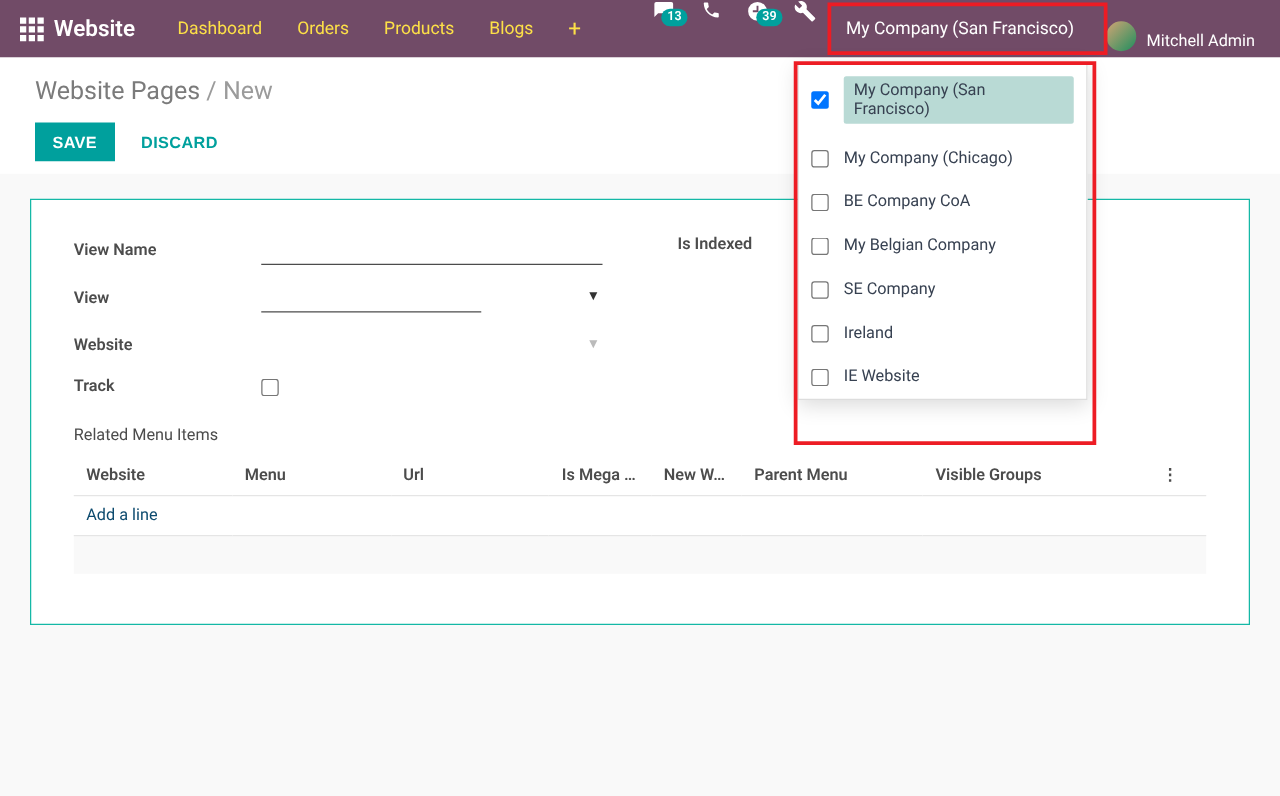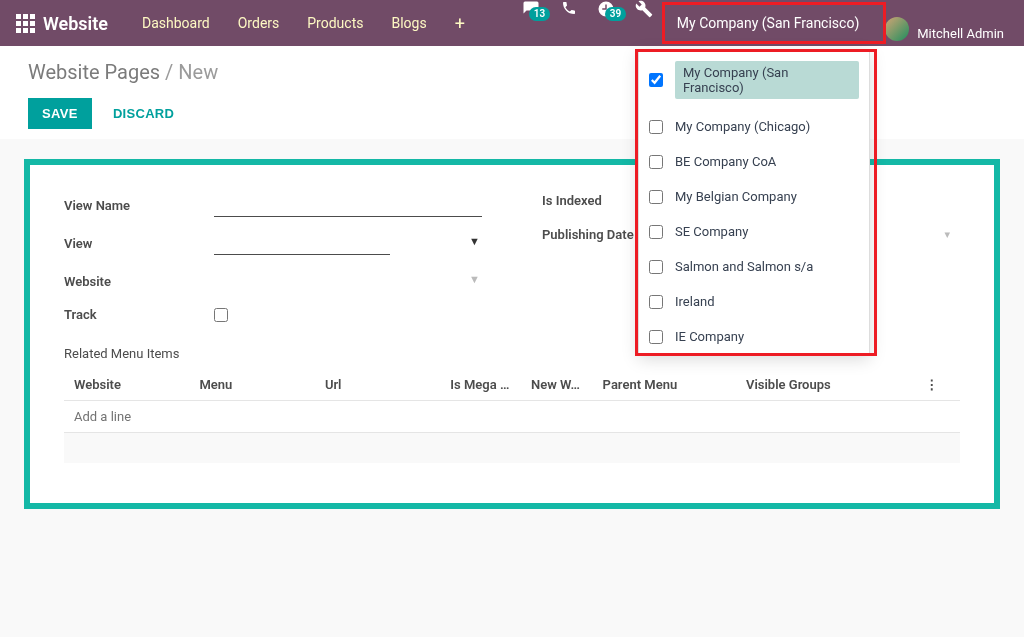--- a/index.html
+++ b/index.html
@@ -3,58 +3,58 @@
 <meta charset="utf-8">
 <style>
 * { box-sizing: border-box; margin: 0; padding: 0; }
 body { font-family: -apple-system, BlinkMacSystemFont, "Segoe UI", Roboto, sans-serif; font-size: 13px; color: #4c4c4c; background: #f9f9f9; width: 1024px; height: 637px; overflow: hidden; position: relative; }
 
 
 .topnav { background: #714b67; height: 46px; display: flex; align-items: center; color: #fff; padding: 0 8px; }
 .apps-icon { display: grid; grid-template-columns: repeat(3, 5px); grid-template-rows: repeat(3, 5px); gap: 2px; margin: 0 8px; cursor: pointer; }
 .apps-icon span { background: #fff; width: 5px; height: 5px; }
 .brand { font-weight: 600; font-size: 18px; margin-right: 20px; }
-.navitem { padding: 0 14px; height: 34px; display: flex; align-items: center; color: #fef9c3; cursor: pointer; font-size: 14px; }
+.navitem { padding: 0 14px; height: 34px; display: flex; align-items: center; color: #fde047; cursor: pointer; font-size: 14px; }
 .nav-plus { font-size: 18px; }
 .spacer { flex: 1; }
 .iconwrap { position: relative; padding: 0 10px; height: 46px; display: flex; cursor: pointer; color: #fff; }
 .badge { position: absolute; top: 7px; left: 18px; background: #00a09d; color: #fff; border-radius: 9px; font-size: 10px; padding: 0 5px; line-height: 14px; font-weight: 600; }
 .company-current { padding: 0 14px; height: 46px; display: flex; align-items: center; cursor: pointer; font-size: 14px; position: relative; }
 .user { display: flex; align-items: flex-end; gap: 8px; padding: 0 12px; cursor: pointer; margin-top: 12px; }
 .avatar { width: 24px; height: 24px; border-radius: 50%; background: linear-gradient(135deg, #d4a574, #1e8e5e); }
 .highlight-box { position: absolute; border: 3px solid #ed1c24; z-index: 100; pointer-events: none; }
 
 
 .subhead { padding: 14px 28px 10px; background: #fff; }
 .breadcrumb { font-size: 20px; color: #9b9b9b; margin-bottom: 14px; }
 .breadcrumb .b-main { color: #7b7b7b; }
 .btn-save { background: #00a09d; color: #fff; border: none; padding: 8px 14px; font-size: 13px; font-weight: 600; cursor: pointer; letter-spacing: .3px; }
 .btn-discard { background: transparent; border: none; color: #00a09d; padding: 8px 14px; font-size: 13px; font-weight: 600; cursor: pointer; letter-spacing: .3px; margin-left: 4px; }
 
 
 .sheet-wrap { padding: 20px 24px; }
-.sheet { background: #fff; border: 6px solid #14b8a6; padding: 28px 34px 40px; }
+.sheet { background: #fff; border: 1px solid #14b8a6; padding: 28px 34px 40px; }
 .form-grid { display: grid; grid-template-columns: 1fr 1fr; gap: 0 60px; }
 .col { }
 .row { display: flex; align-items: center; margin-bottom: 14px; }
 .lbl { width: 150px; font-weight: 600; color: #4c4c4c; font-size: 13px; }
 .inp-line { flex: 1; border: none; border-bottom: 1px solid #4c4c4c; height: 24px; font-size: 13px; outline: none; background: transparent; }
 .inp-wrap { flex: 1; position: relative; }
 .caret { position: absolute; right: 2px; top: 4px; font-size: 11px; color: #333; pointer-events: none; }
 .inp-pub { flex: 1; border: none; border-bottom: 1px solid transparent; height: 24px; position: relative; }
 .pub-caret { position: absolute; right: 10px; top: 6px; color: #bbb; font-size: 11px; }
 .cb { width: 14px; height: 14px; }
 
 .section-title { font-weight: 400; margin: 10px 0 8px; }
 
 
 .tbl { width: 100%; border-collapse: collapse; font-size: 13px; }
 .tbl th { text-align: left; font-weight: 600; padding: 8px 10px; border-bottom: 1px solid #e5e5e5; color: #4c4c4c; white-space: nowrap; overflow: hidden; text-overflow: ellipsis; }
 .tbl td { padding: 8px 10px; }
-.addline { color: #737373; cursor: pointer; }
+.addline { color: #0c4a6e; cursor: pointer; }
 .kebab { text-align: right; padding-right: 6px; width: 20px; color: #4c4c4c; cursor: pointer; }
 .blankrow { background: #f9f9f9; height: 30px; }
 .blankrow td { }
 .tbl tr.addrow td { border-bottom: 1px solid #e5e5e5; }
 
 
 .dropdown { position: absolute; background: #fff; border: 1px solid #ddd; box-shadow: 0 4px 16px rgba(0,0,0,.15); width: 232px; z-index: 50; }
 .dd-item { display: flex; align-items: center; padding: 10px 10px; cursor: pointer; gap: 12px; }
 .dd-item.selected .dd-label { background: #b9dad5; padding: 4px 8px; border-radius: 2px; }
 .dd-check { width: 14px; height: 14px; flex-shrink: 0; }
@@ -152,26 +152,20 @@
         </div>
         <div class="row">
           <div class="lbl">Track</div>
           <input type="checkbox" class="cb" style="">
         </div>
       </div>
 
       <div class="col">
         <div class="row">
           <div class="lbl" style="width:auto">Is Indexed</div>
-        </div>
-        <div class="row">
-          <div class="lbl" style="width:150px">Publishing Date</div>
-          <div class="inp-pub">
-            <span class="pub-caret">▾</span>
-          </div>
         </div>
       </div>
     </div>
 
     <div class="section-title">Related Menu Items</div>
     <table class="tbl">
       <colgroup>
         <col style="width:14%">
           <col style="width:14%">
           <col style="width:14%">
@@ -221,23 +215,19 @@
     <div class="dd-item">
       <input type="checkbox" class="dd-check" style="">
       <span class="dd-label">My Belgian Company</span>
     </div>
     <div class="dd-item">
       <input type="checkbox" class="dd-check" style="">
       <span class="dd-label">SE Company</span>
     </div>
     <div class="dd-item">
       <input type="checkbox" class="dd-check" style="">
-      <span class="dd-label">Salmon and Salmon s/a</span>
-    </div>
-    <div class="dd-item">
-      <input type="checkbox" class="dd-check" style="">
       <span class="dd-label">Ireland</span>
     </div>
     <div class="dd-item">
       <input type="checkbox" class="dd-check" style="">
-      <span class="dd-label">IE Company</span>
+      <span class="dd-label">IE Website</span>
     </div>
   </div>
 
 </body></html>

